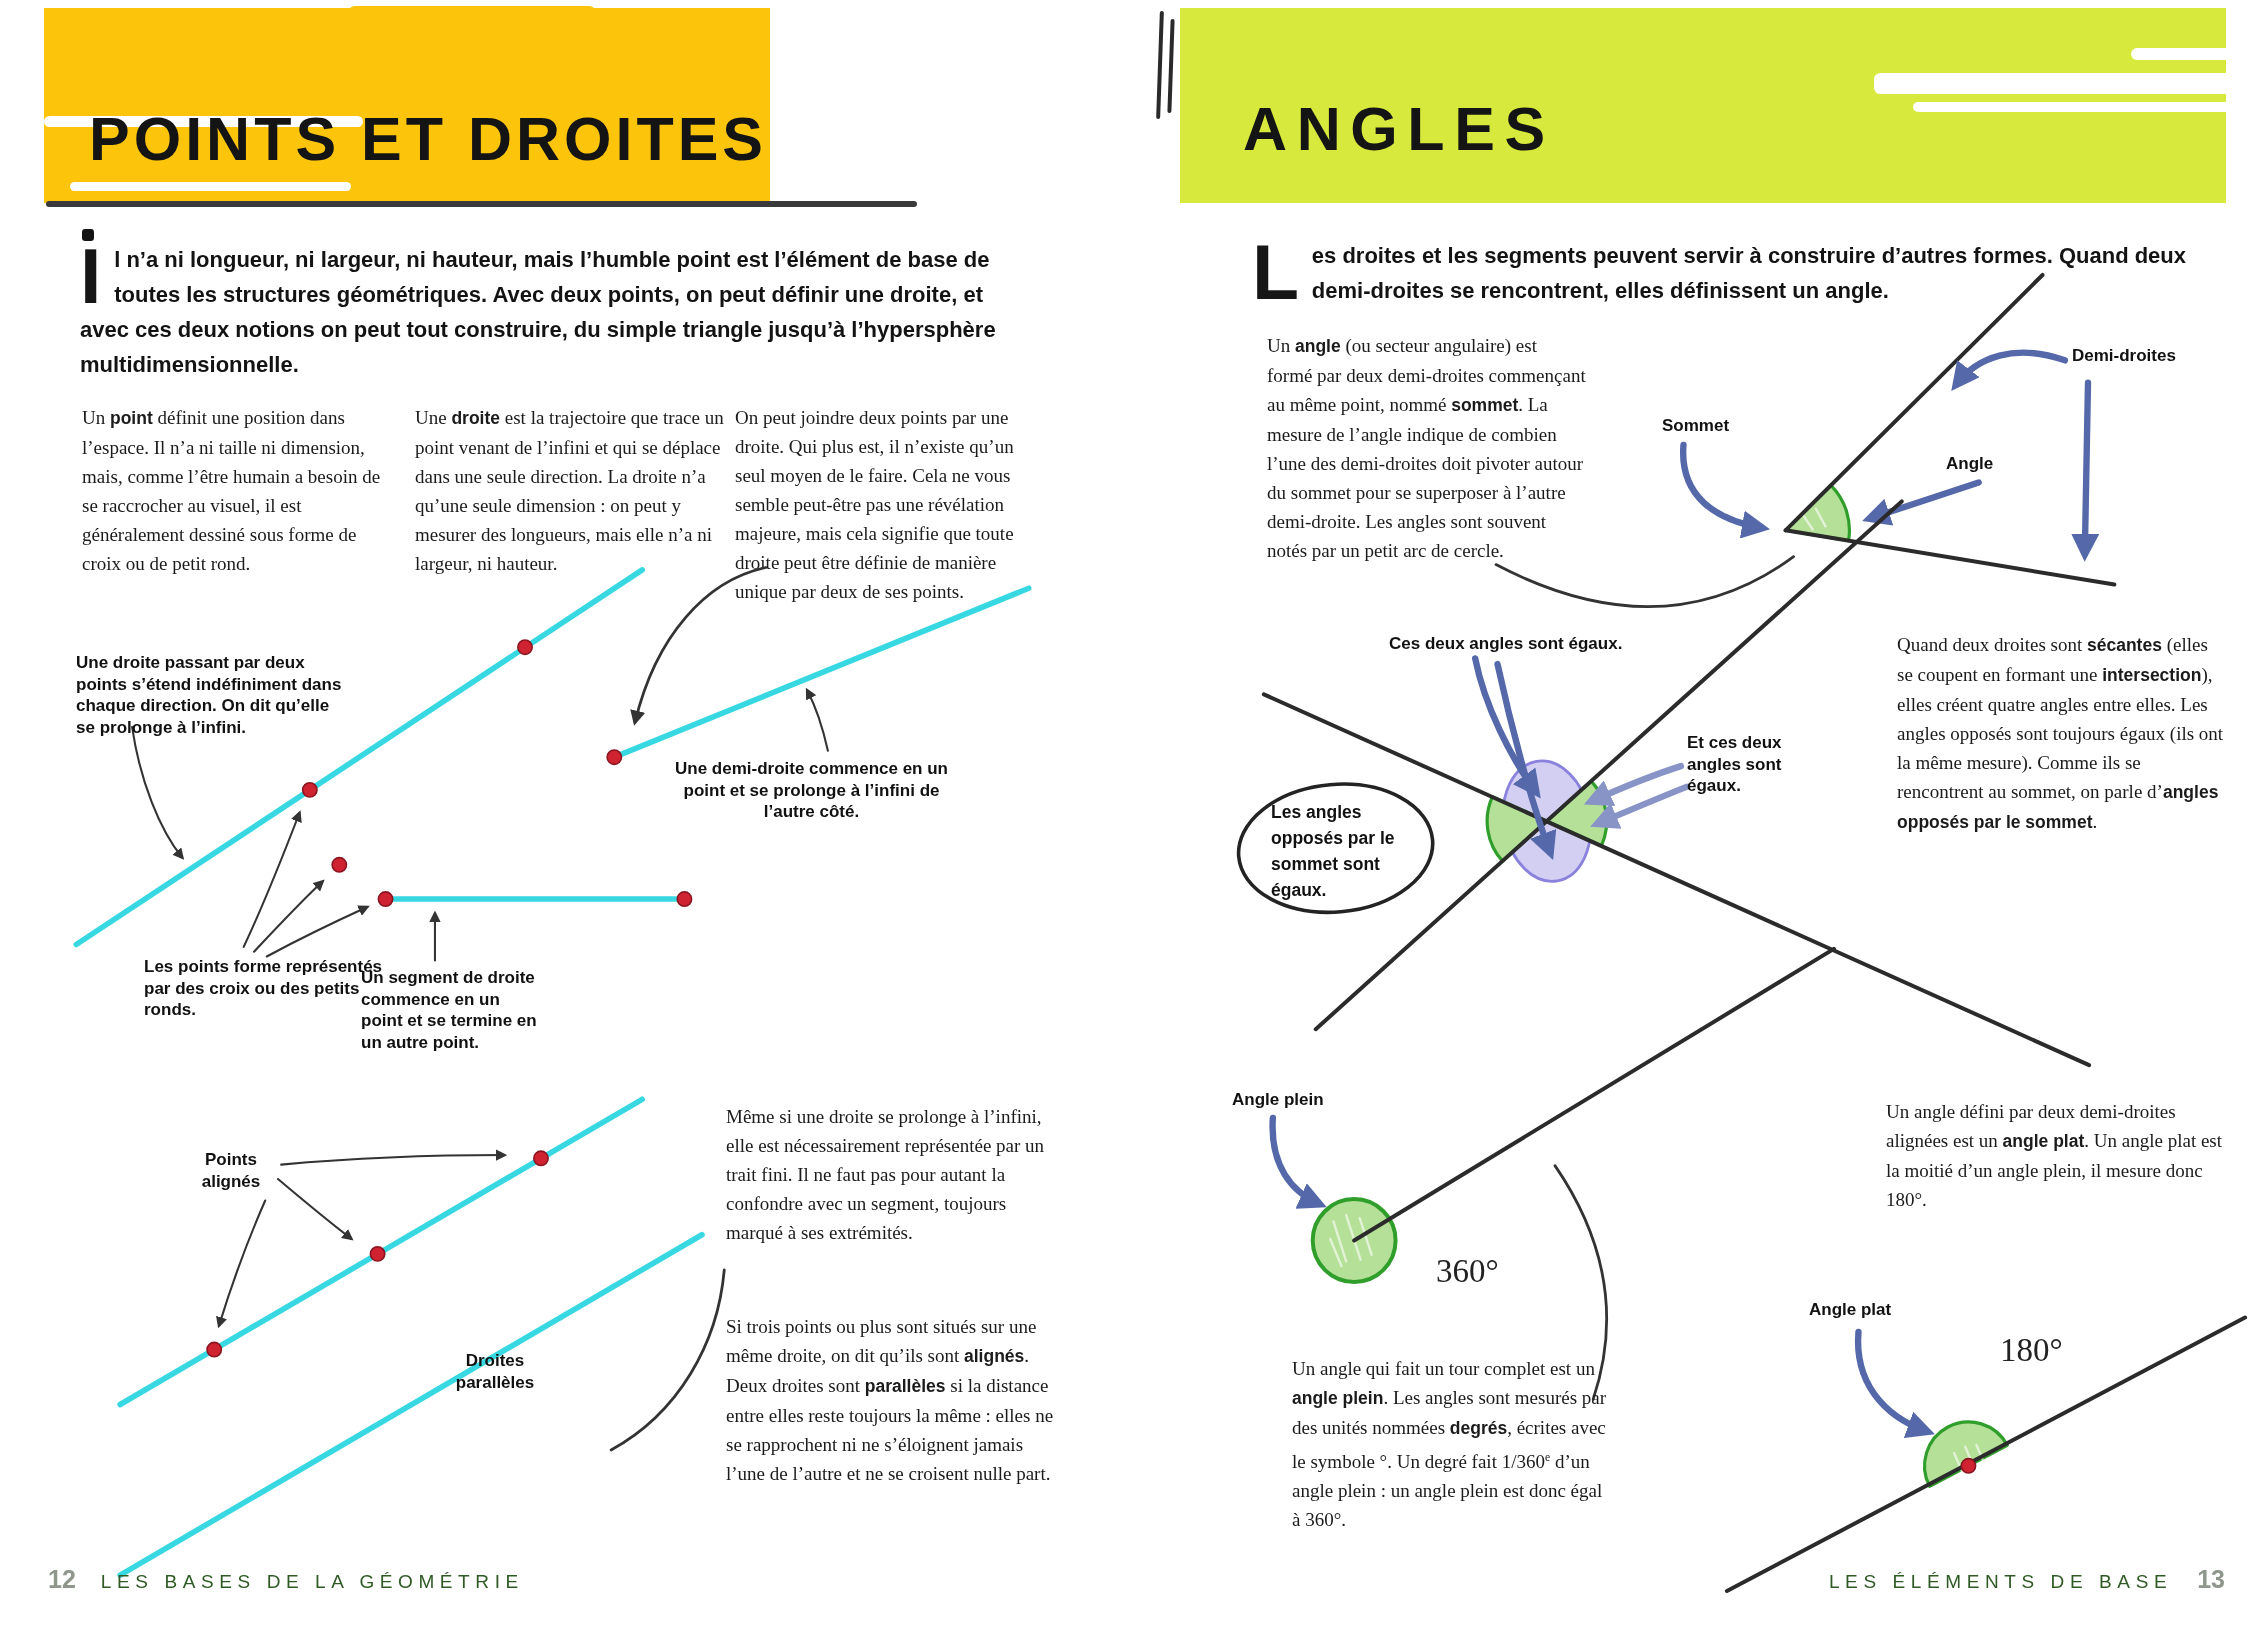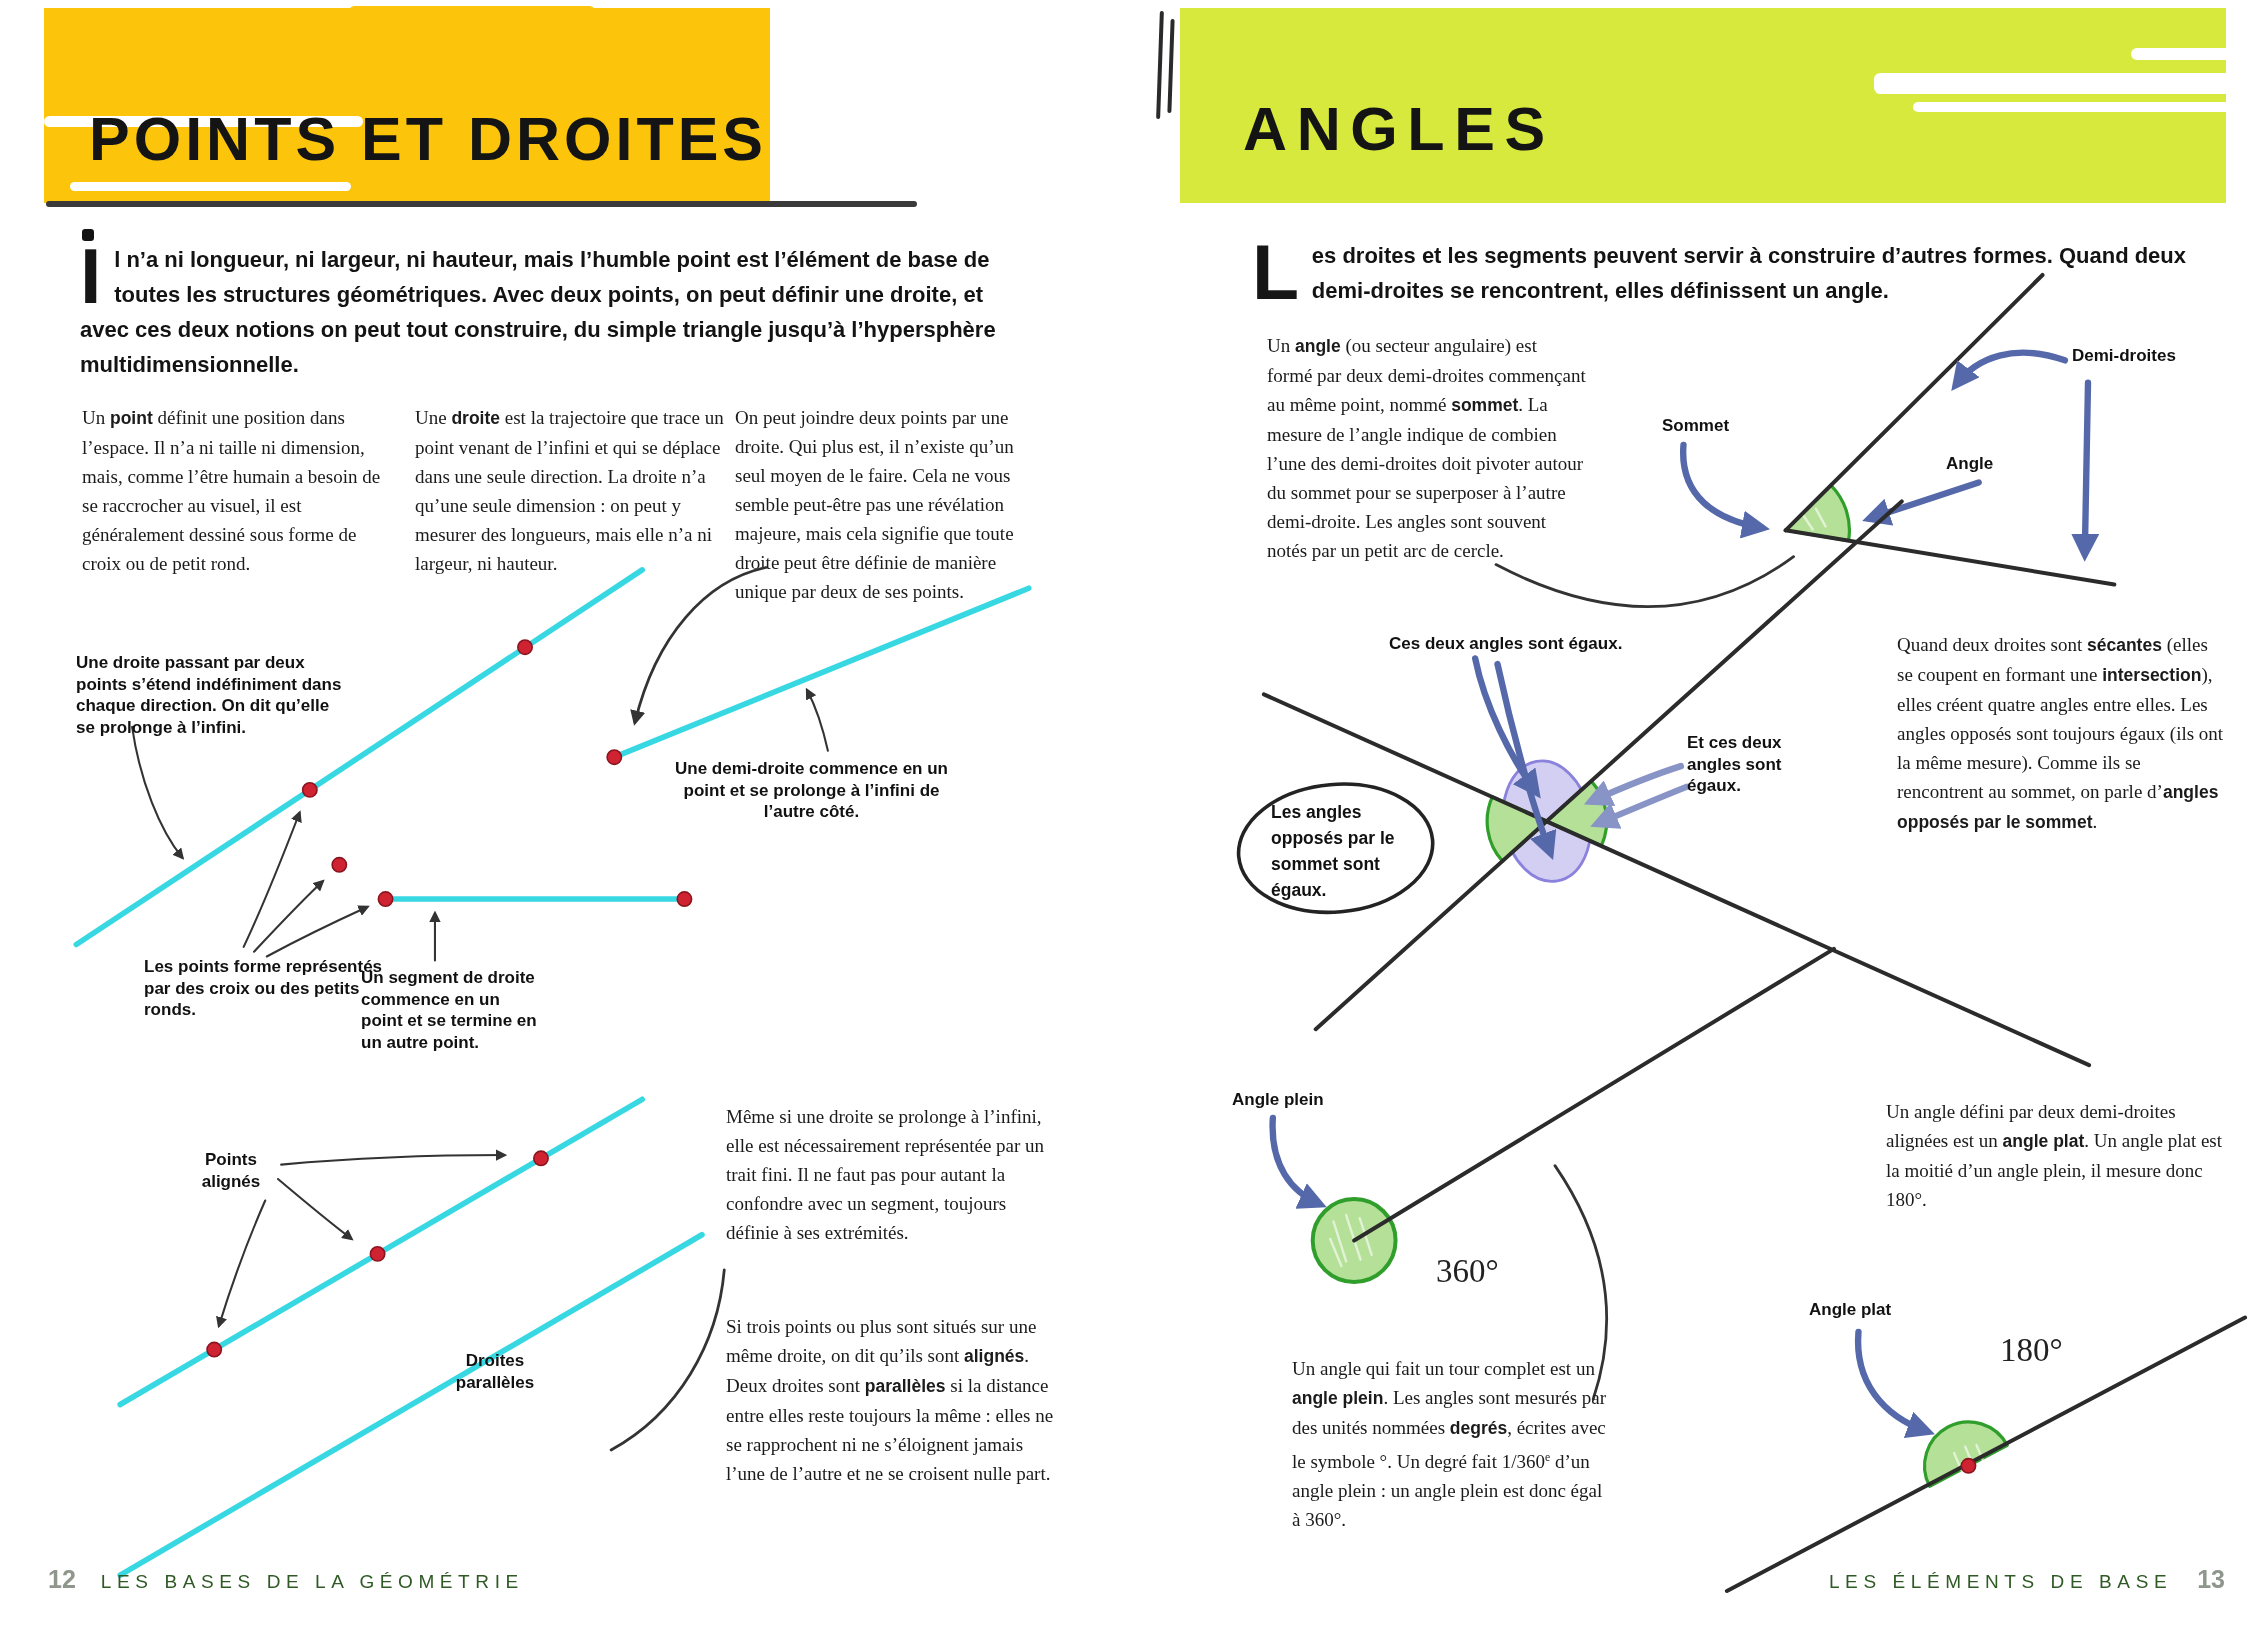--- a/index.html
+++ b/index.html
@@ -106,21 +106,21 @@
     <path class="thin2" d="M272,165 C250,215 230,270 214,322" marker-end="url(#k2)"></path>
     <path class="thin" d="M848,252 C840,345 790,432 706,478"></path>
     <circle class="dot" cx="618" cy="112" r="9"></circle>
     <circle class="dot" cx="413" cy="232" r="9"></circle>
     <circle class="dot" cx="208" cy="352" r="9"></circle>
   </svg>
 
   <div class="abs lbl" style="left:177px;top:1149px;width:108px;text-align:center;">Points alignés</div>
   <div class="abs lbl" style="left:429px;top:1350px;width:132px;text-align:center;">Droites parallèles</div>
 
-  <div class="abs serif" style="left:726px;top:1102px;width:335px;">Même si une droite se prolonge à l’infini, elle est nécessairement représentée par un trait fini. Il ne faut pas pour autant la confondre avec un segment, toujours définie à ses extrémités.</div>
+  <div class="abs serif" style="left:726px;top:1102px;width:335px;">Même si une droite se prolonge à l’infini, elle est nécessairement représentée par un trait fini. Il ne faut pas pour autant la confondre avec un segment, toujours marqué à ses extrémités.</div>
   <div class="abs serif" style="left:726px;top:1312px;width:335px;">Si trois points ou plus sont situés sur une même droite, on dit qu’ils sont <b>alignés</b>. Deux droites sont <b>parallèles</b> si la distance entre elles reste toujours la même : elles ne se rapprochent ni ne s’éloignent jamais l’une de l’autre et ne se croisent nulle part.</div>
 
   <div class="abs footer-row" style="left:48px;top:1565px;">
     <span class="pagenum">12</span>
     <span class="footer-txt">LES BASES DE LA GÉOMÉTRIE</span>
   </div>
 
   <div class="abs" style="left:1158px;top:11px;width:4px;height:108px;background:#2a2a2a;border-radius:2.4px;transform:rotate(2deg);"></div>
   <div class="abs" style="left:1169px;top:19px;width:4px;height:94px;background:#2a2a2a;border-radius:2.4px;transform:rotate(2deg);"></div>
   <div class="abs banner2" style="left:1180px;top:8px;width:1046px;height:195px;"></div>

